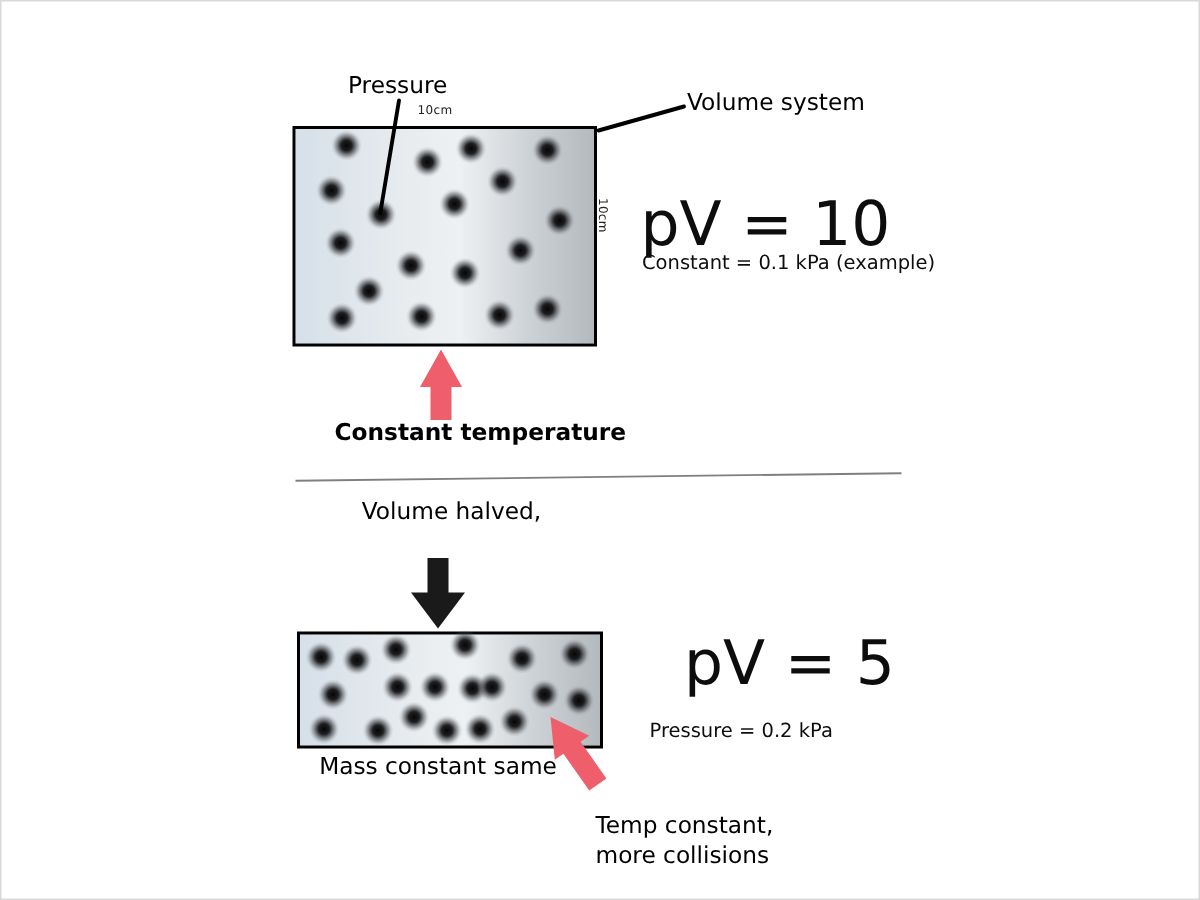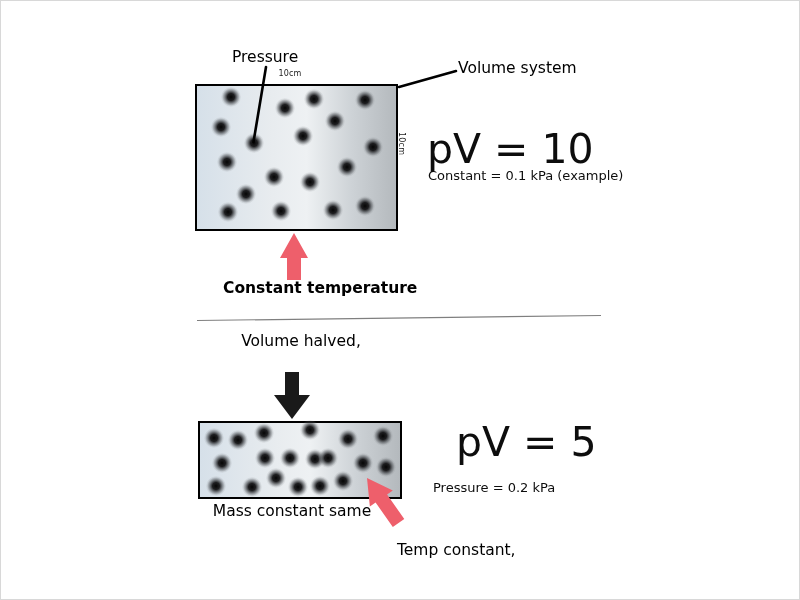--- a/index.html
+++ b/index.html
@@ -155,20 +155,21 @@
       </div>
   </div>
 
   <div class="equation" id="equation-bottom">pV = 5</div>
   <div class="pressure-note" id="pressure-bottom">Pressure = 0.2 kPa</div>
 
   <div class="label" id="mass-label">Mass constant same</div>
 
   <div class="label" id="collision-label">
     <div>Temp constant,</div>
+    <div>more collisions</div>
   </div>
 
   <svg id="overlay" viewBox="0 0 800 600" xmlns="http://www.w3.org/2000/svg">
 
     <line x1="266" y1="67" x2="253.5" y2="142" stroke-width="2.6" stroke-linecap="round" stroke="#000000"></line>
 
     <line x1="399" y1="87" x2="456" y2="71" stroke-width="2.6" stroke-linecap="round" stroke="#000000"></line>
 
     <line x1="197" y1="320.5" x2="601" y2="315.5" stroke-width="1.2" stroke="#7f7f7f"></line>
 

